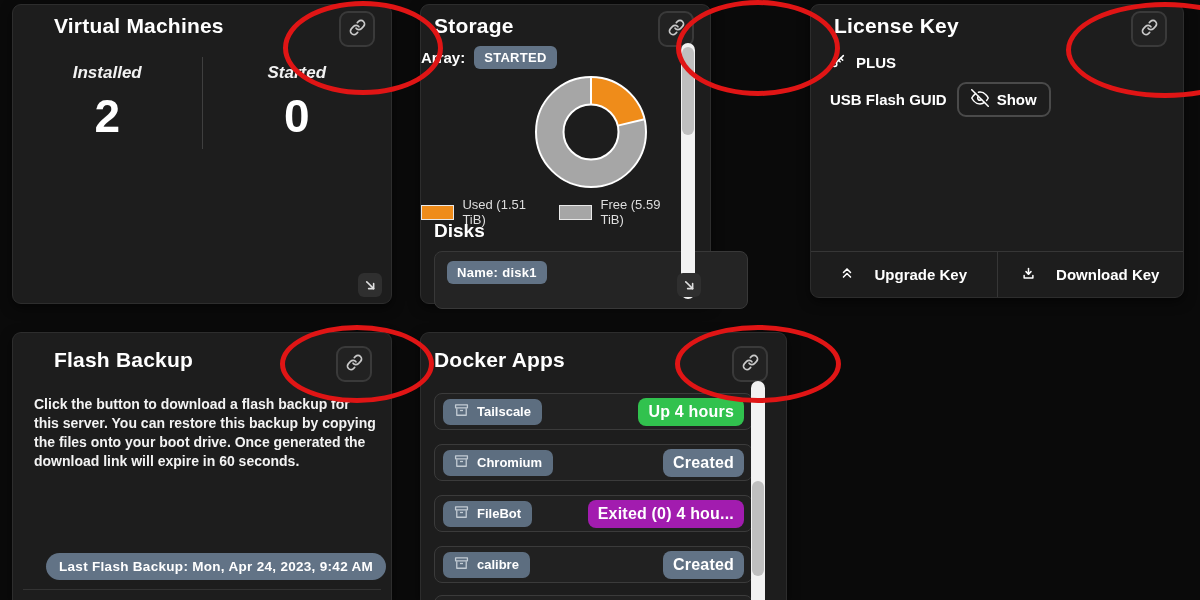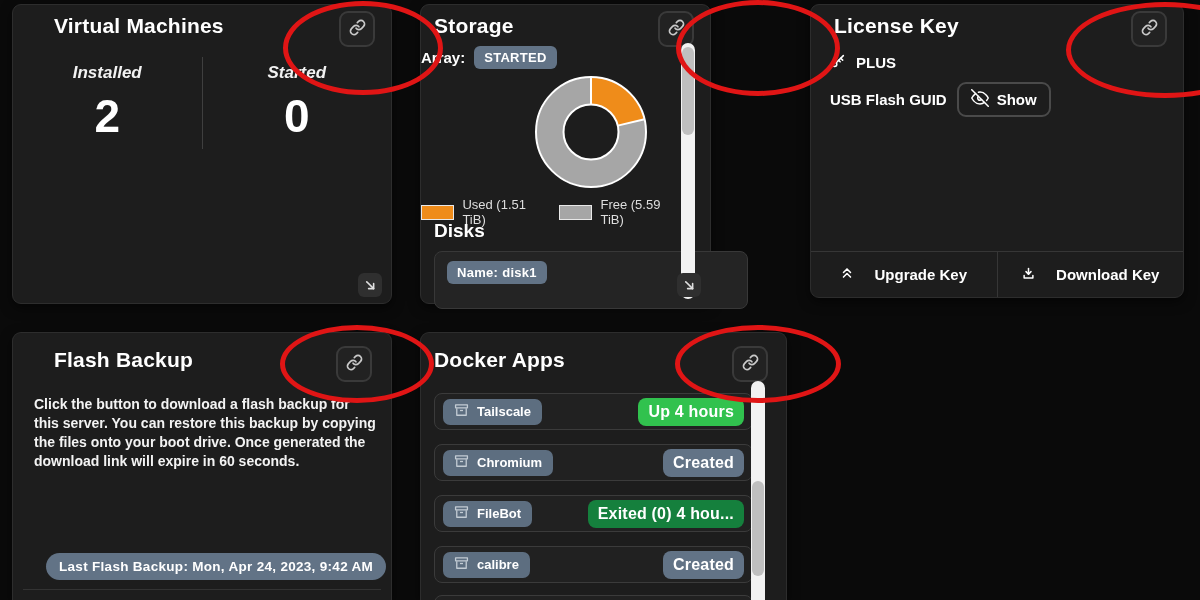--- a/index.html
+++ b/index.html
@@ -71,21 +71,21 @@
   .app-row{position:absolute;left:13px;width:319px;height:37px;background:#212121;border:1px solid #3b3b3b;
            border-radius:8px;display:flex;align-items:center;justify-content:space-between;
            padding:0 8px;box-sizing:border-box;}
   #app-row-0{top:60px;} #app-row-1{top:111px;} #app-row-2{top:162px;}
   #app-row-3{top:213px;} #app-row-4{top:262px;}
   .app-badge{background:#5d6e80;border-radius:7px;padding:5px 11px;display:flex;align-items:center;
              gap:8px;font-size:13px;font-weight:700;cursor:pointer;}
   .status{border-radius:8px;padding:5px 10px;font-size:16px;font-weight:700;letter-spacing:.2px;}
   .status[data-state="up"]{background:#31c24e;}
   .status[data-state="created"]{background:#627386;}
-  .status[data-state="exited"]{background:#15803d;}
+  .status[data-state="exited"]{background:#a21caf;}
   
   .annot{position:absolute;border:5px solid #e01515;border-radius:50%;pointer-events:none;z-index:20;}
   #annot-1{left:283px;top:1px;width:150px;height:84px;}
   #annot-2{left:676px;top:0px;width:154px;height:86px;}
   #annot-3{left:1066px;top:2px;width:188px;height:86px;}
   #annot-4{left:280px;top:325px;width:144px;height:68px;}
   #annot-5{left:675px;top:325px;width:156px;height:68px;}
 </style>
 </head>
 <body>

